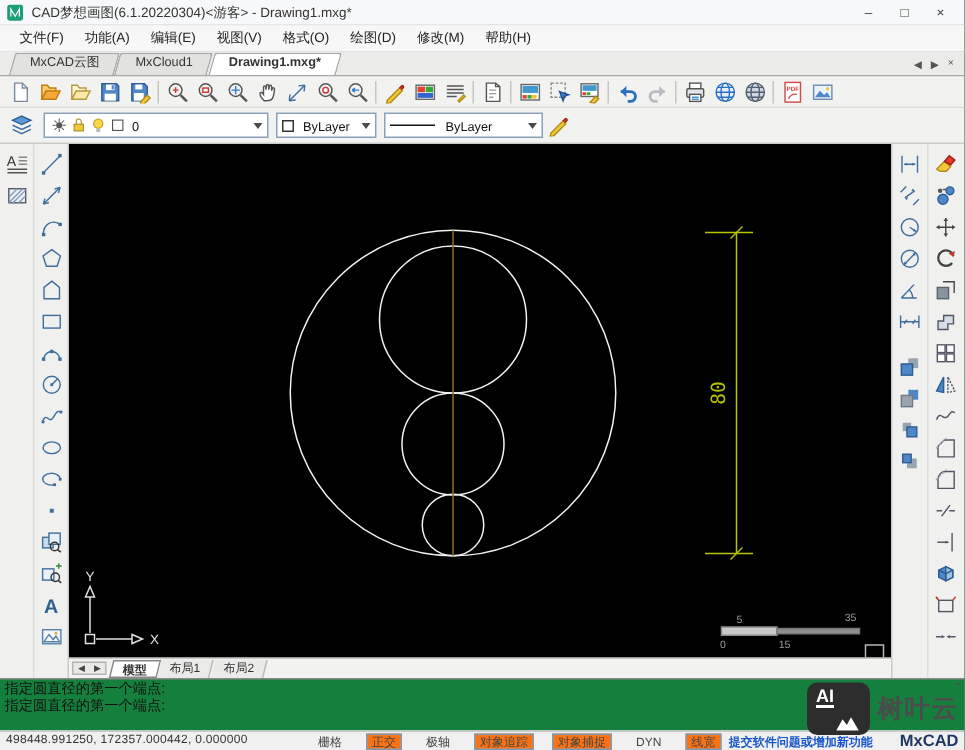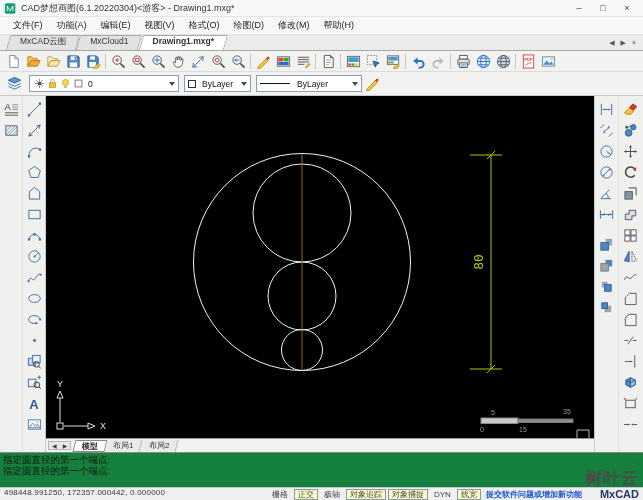--- a/index.html
+++ b/index.html
@@ -90,22 +90,22 @@
     font-size: 9.5px; color: #111; padding: 1px 0 0 3px; line-height: 11px; }
   .caret { display: inline-block; width: 2px; height: 9px; background: #111;
     vertical-align: -1px; margin-left: 2px; animation: blink 1s steps(1) infinite; }
   @keyframes blink { 50% { opacity: 0; } }
 
   
   .statusbar { height: 26px; background: #f0f0f0; border-top: 1px solid #c6c6c6;
     display: flex; align-items: flex-start; font-size: 8px; color: #333; padding: 0 4px; }
   .coords { letter-spacing: .2px; }
   .status-right { margin-left: auto; display: flex; align-items: center; }
-  .toggle { padding: 0 3px; margin-left: 2px; color: #444; border: 1px solid transparent; }
-  .toggle.active { border: 1px solid #7f9db9; background: #fef9c3; }
+  .toggle { padding: 0 3px; margin-left: 12px; color: #444; border: 1px solid transparent; }
+  .toggle.active { border: 1px solid #7f9db9; background: #f97316; }
   .fb-link { color: #1a56cc; margin: 0 5px; font-weight: bold; }
   .brand { display: flex; align-items: center; font-weight: bold; color: #1f3864; font-size: 11px; }
   .brand .tbi { width: 13px; height: 12px; }
   .brand .tbi svg { width: 12px; height: 12px; }
 
   
   .watermark { position: absolute; right: 4px; bottom: 10px; display: flex;
     align-items: center; z-index: 20; }
   .wm-logo { width: 42px; height: 35px; background: #2d2d2d; border-radius: 7px;
     position: relative; overflow: hidden; margin-right: 5px; }
@@ -745,14 +745,22 @@
     <span class="brand">
       <span class="tbi">
           <svg viewBox="0 0 16 16" width="15" height="15"></svg>
         </span>
       <span>MxCAD</span>
     </span>
   </span>
 </div>
 
 <div class="watermark">
+  <div class="wm-logo">
+    <span class="wm-ai">AI</span>
+    <span class="wm-mountain">
+      <svg viewBox="0 0 16 16">
+          <path d="M0 15 L4.5 7 L7.5 11 L10.5 5.5 L16 15 Z" fill="#fff"></path>
+        </svg>
+    </span>
+  </div>
   <span class="wm-text"><span>树叶云</span><span class="wm-accent">ˆ</span></span>
 </div>
 
 </body></html>

